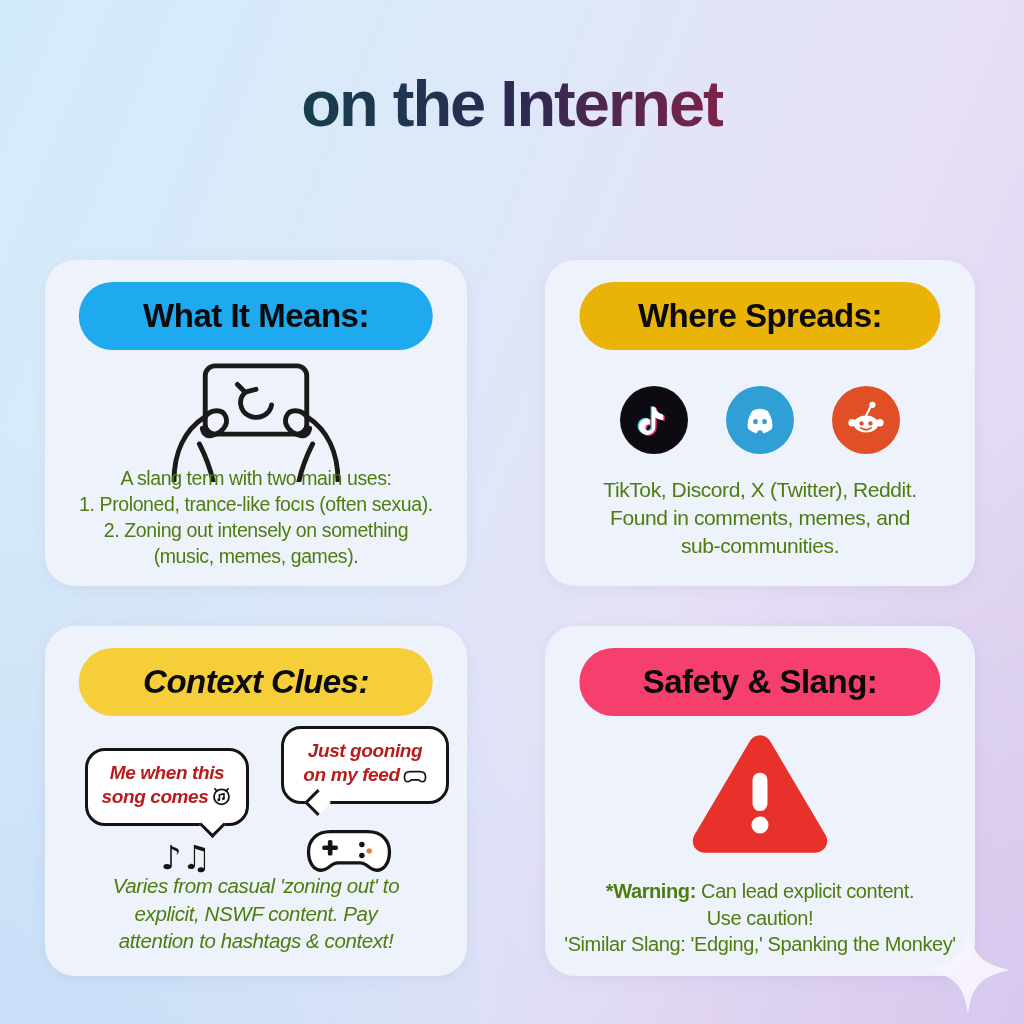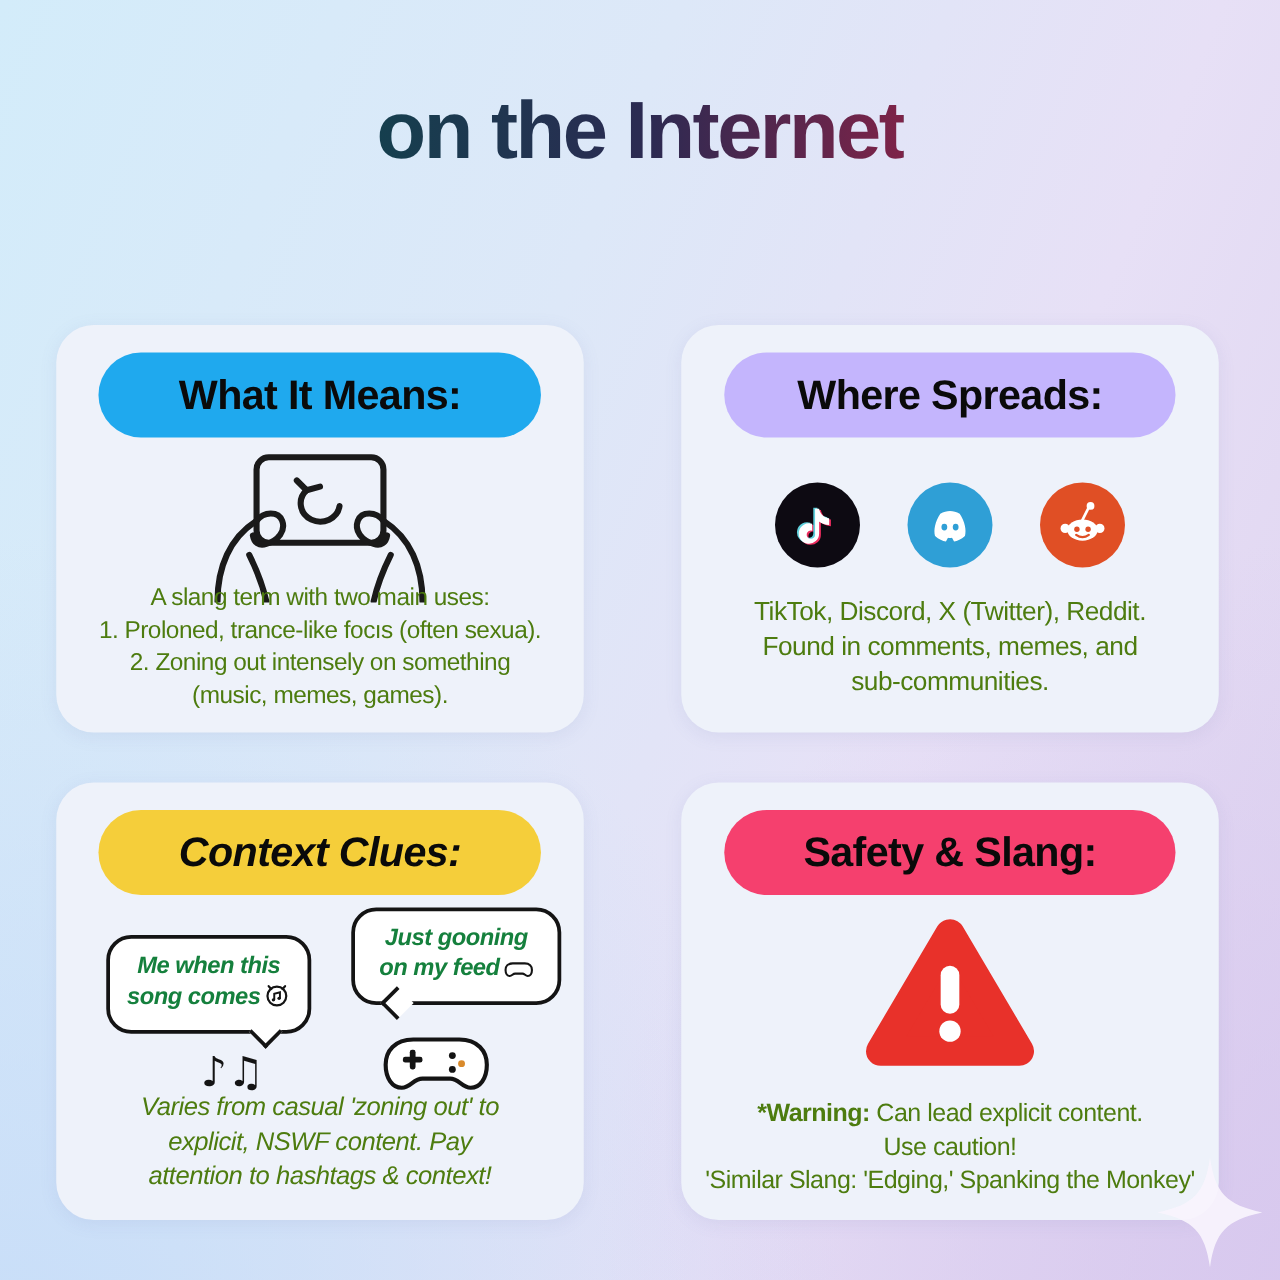--- a/index.html
+++ b/index.html
@@ -23,21 +23,21 @@
   #card1{left:45px;top:260px;width:422px;height:326px;}
   #card2{left:545px;top:260px;width:430px;height:326px;}
   #card3{left:45px;top:626px;width:422px;height:350px;font-style:italic;}
   #card4{left:545px;top:626px;width:430px;height:350px;}
   .pill{
     position:absolute;top:22px;left:50%;transform:translateX(-50%);
     width:84%;padding:15px 0;border-radius:44px;text-align:center;
     font-size:33px;font-weight:bold;color:#0a0a0a;letter-spacing:-0.5px;white-space:nowrap;
   }
   #card1 .pill{background:#1fa9ee;}
-  #card2 .pill{background:#c4b5fd;}
+  #card2 .pill{background:#eab308;}
   #card3 .pill{background:#f5ce3a;}
   #card4 .pill{background:#f5406e;}
   .body-text{position:absolute;left:0;width:100%;text-align:center;color:#4d7c0f;}
   .body-line{display:block;white-space:nowrap;font-size:19.5px;line-height:1.33;letter-spacing:-0.4px;}
   #card1 .body-text{bottom:16px;}
   #card2 .body-text{bottom:26px;font-size:20px;}
   #card2 .body-line{font-size:21px;}
   #card3 .body-text{bottom:22px;}
   #card3 .body-line{font-size:20.5px;}
   #card4 .body-text{bottom:18px;}
@@ -47,21 +47,21 @@
   .phone-hands{position:absolute;top:100px;left:50%;transform:translateX(-50%);}
   
   .platform-row{position:absolute;top:126px;left:0;width:100%;display:flex;justify-content:center;gap:38px;}
   .platform-circle{width:68px;height:68px;border-radius:50%;display:flex;align-items:center;justify-content:center;}
   .tiktok-bg{background:#0d0a12;}
   .discord-bg{background:#2f9fd6;}
   .reddit-bg{background:#e04f25;}
   
   .bubble{
     position:absolute;background:#fff;border:3.5px solid #141414;border-radius:20px;
-    text-align:center;font-weight:bold;color:#15803d;padding:10px 6px;
+    text-align:center;font-weight:bold;color:#b91c1c;padding:10px 6px;
   }
   .bubble .b-line{display:block;white-space:nowrap;font-size:19px;line-height:1.28;letter-spacing:-0.4px;}
   .bubble:after{
     content:"";position:absolute;width:16px;height:16px;background:#fff;transform:rotate(45deg);
   }
   #bubble-song{left:40px;top:122px;width:146px;}
   #bubble-song:after{bottom:-11px;right:24px;border-right:3.5px solid #141414;border-bottom:3.5px solid #141414;}
   #bubble-feed{left:236px;top:100px;width:150px;}
   #bubble-feed:after{bottom:-11px;left:24px;border-left:3.5px solid #141414;border-bottom:3.5px solid #141414;}
   .inline-ico{display:inline-block;vertical-align:-3px;margin-left:3px;}

